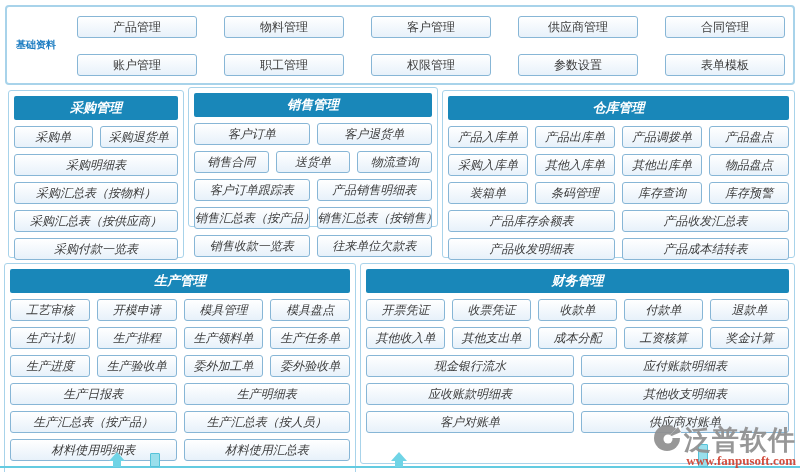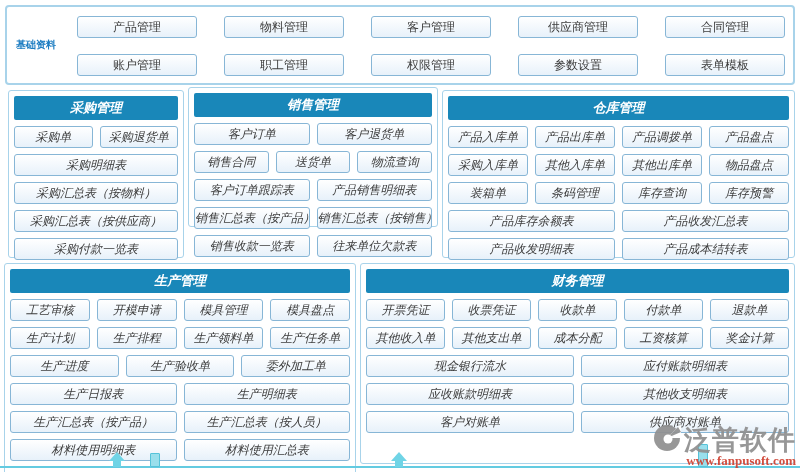--- a/index.html
+++ b/index.html
@@ -164,20 +164,21 @@
         <div class="btn-row">
           <div class="btn">生产计划</div>
           <div class="btn">生产排程</div>
           <div class="btn">生产领料单</div>
           <div class="btn">生产任务单</div>
         </div>
         <div class="btn-row">
           <div class="btn">生产进度</div>
           <div class="btn">生产验收单</div>
           <div class="btn">委外加工单</div>
+          <div class="btn">委外验收单</div>
         </div>
         <div class="btn-row">
           <div class="btn">生产日报表</div>
           <div class="btn">生产明细表</div>
         </div>
         <div class="btn-row">
           <div class="btn">生产汇总表（按产品）</div>
           <div class="btn">生产汇总表（按人员）</div>
         </div>
         <div class="btn-row">

